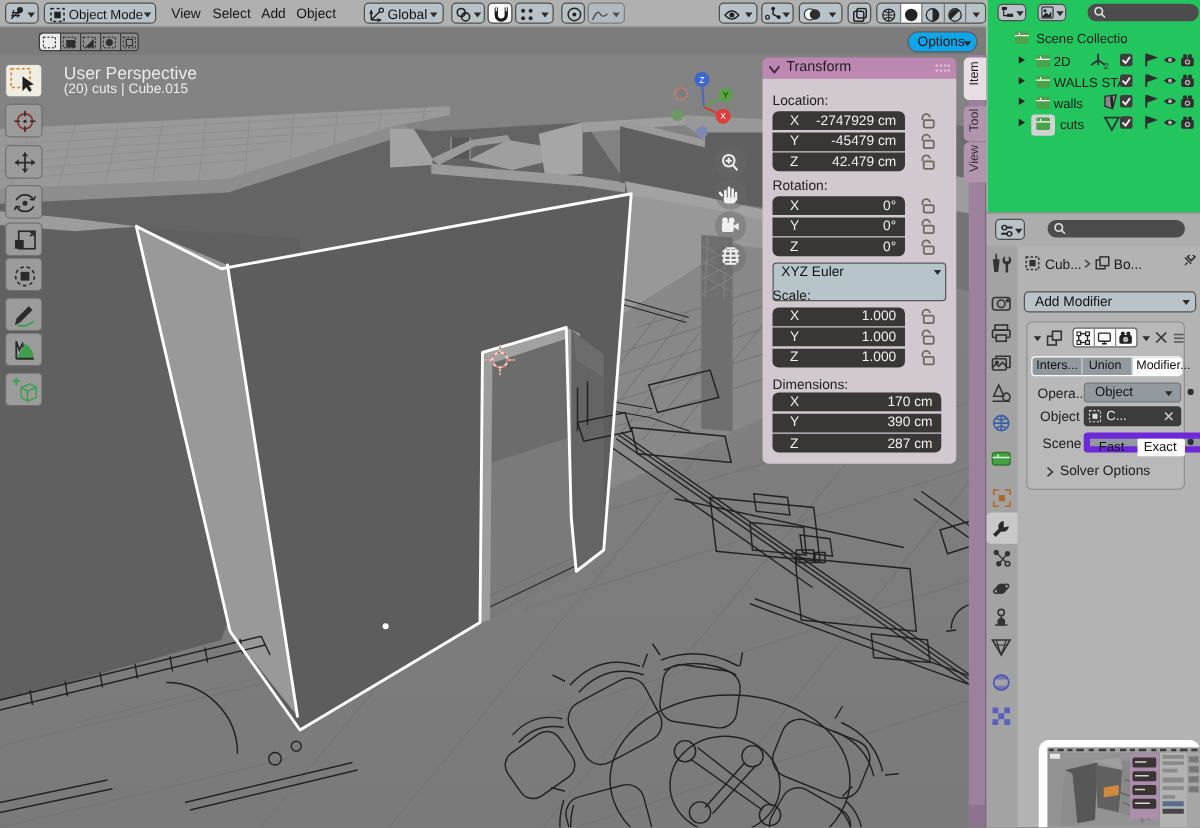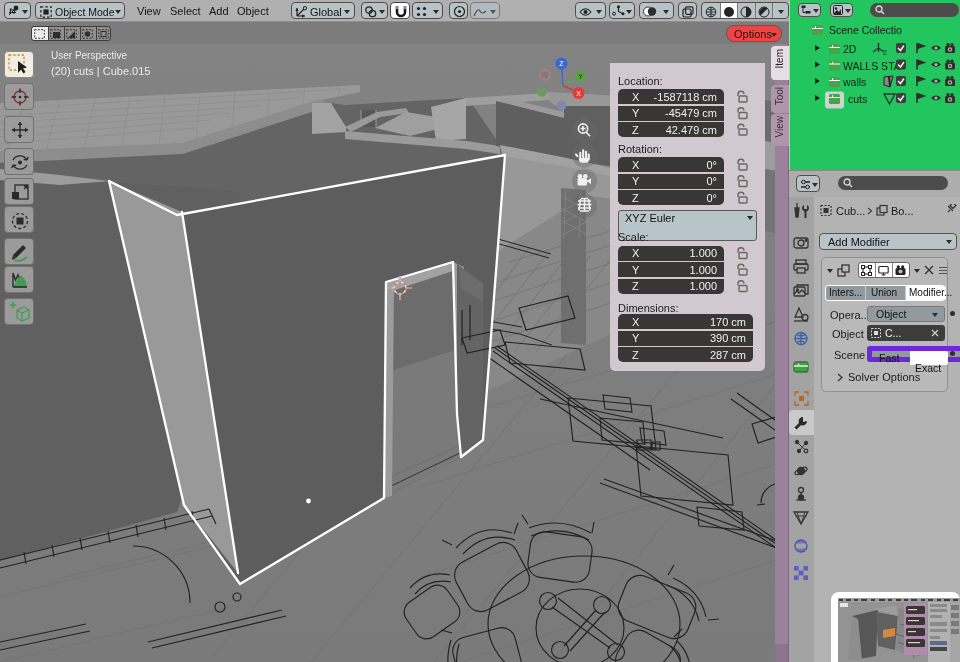--- a/index.html
+++ b/index.html
@@ -351,21 +351,21 @@
       <svg class="abs" style="left:65.5px;top:1.5px" width="11" height="10" viewBox="0 0 11 10">
           <rect x="0.7" y="0.7" width="9.6" height="8.6" fill="none" stroke="#333" stroke-width="1" stroke-dasharray="1.8 1.4"></rect>
           <rect x="3" y="2.5" width="5" height="5" fill="none" stroke="#2e2e2e"></rect>
         </svg>
       <div class="abs" style="left:15.5px;top:0;width:1px;height:13px;background:#3e3e3e;"></div>
       <div class="abs" style="left:31.5px;top:0;width:1px;height:13px;background:#3e3e3e;"></div>
       <div class="abs" style="left:47.5px;top:0;width:1px;height:13px;background:#3e3e3e;"></div>
       <div class="abs" style="left:63.5px;top:0;width:1px;height:13px;background:#3e3e3e;"></div>
     </div>
 
-    <div class="abs" style="left:726px;top:3px;width:56px;height:17px;background:#ef4444;border:1px solid #5a5a5a;border-radius:8px;box-sizing:border-box;">
+    <div class="abs" style="left:726px;top:3px;width:56px;height:17px;background:#0ea5e9;border:1px solid #5a5a5a;border-radius:8px;box-sizing:border-box;">
       <span class="abs" style="left:7px;top:2px;font-size:11px;color:#161616;">Options</span>
       <div class="caret" style="left:44px;top:7px;"></div>
     </div>
   </div>
 
   <div class="abs" id="toolbar" style="left:0;top:44px;">
     <div class="abs" style="left:4px;top:7px;width:30px;height:27px;background:#f0ede2;border:1px solid #8a8a8a;border-radius:4px;box-sizing:border-box;">
       <svg class="abs" style="left:3px;top:2px" width="22" height="21" viewBox="0 0 22 21">
         <rect x="1" y="1" width="15" height="15" fill="none" stroke="#d8862c" stroke-width="1.3" stroke-dasharray="2.4 1.8"></rect>
         <path d="M10,7 L10,19 L13,15.5 L15.5,19.5 L17.5,18 L15,14.5 L19,13.5 Z" fill="#1d1d1d"></path>
@@ -420,21 +420,21 @@
       </svg>
     </div>
     <div class="abs" style="left:4px;top:254px;width:30px;height:27px;background:#9b9b9b;border:1px solid rgba(80,80,80,0.55);border-radius:4px;box-sizing:border-box;">
       <svg class="abs" style="left:4px;top:3px" width="22" height="21" viewBox="0 0 22 21">
         <path d="M1,3 h6 M4,0 v6" stroke="#3f9f4f" stroke-width="1.6"></path>
         <path d="M8,8 L15,5 L20,8 L20,16 L13,19 L8,16 Z M8,8 L13,11 L20,8 M13,11 L13,19" fill="none" stroke="#3f9f4f" stroke-width="1.2"></path>
       </svg>
     </div>
   </div>
 
-  <span class="abs" style="left:51px;top:50px;font-size:10px;color:#ebebeb;">User Perspective</span>
+  <span class="abs" style="left:51px;top:50px;font-size:14px;color:#ebebeb;">User Perspective</span>
   <span class="abs" style="left:51px;top:65px;font-size:11px;color:#ebebeb;">(20) cuts | Cube.015</span>
 
   <div class="abs" id="outliner" style="left:789px;top:0;width:171px;height:170px;background:#22c55e;border-left:1px solid #c6c6c6;box-sizing:border-box;">
 
     <div class="btn" style="left:8px;top:2.5px;width:23px;height:14px;">
       <svg class="abs" style="left:2px;top:1.5px" width="10" height="10" viewBox="0 0 10 10">
         <rect x="0.5" y="0.5" width="4" height="2.5" fill="#222"></rect>
           <rect x="4.5" y="6" width="5" height="2.5" fill="#222"></rect>
         <path d="M2,3 v4.5 h2.5" stroke="#222" fill="none"></path>
       </svg>
@@ -637,21 +637,21 @@
         </svg>
         <span class="abs" style="left:18px;top:1.5px;font-size:10.5px;color:#eee;">C...</span>
         <svg class="abs" style="left:64px;top:4px" width="8" height="8" viewBox="0 0 8 8">
             <path d="M1,1 L7,7 M7,1 L1,7" stroke="#ccc" stroke-width="1.3"></path>
           </svg>
       </div>
       <span class="lbl" style="left:12px;top:91px;">Scene</span>
       <div class="abs" style="left:45px;top:88px;width:100px;height:16px;border:5px solid #6d28d9;border-radius:3px;background:#929aa0;box-sizing:border-box;font-size:10.5px;color:#111;">
         <div class="abs" style="left:38px;top:0;width:38px;height:14px;background:#fdfdfd;border-radius:0 2px 2px 0;"></div>
         <span class="abs" style="left:7px;top:1px;">Fast</span>
-        <span class="abs" style="left:43px;top:1px;margin-top:10px;">Exact</span>
+        <span class="abs" style="left:43px;top:1px;">Exact</span>
       </div>
       <div class="abs" style="left:128px;top:93px;width:5px;height:5px;background:#2f2f2f;border-radius:50%;"></div>
       <svg class="abs" style="left:14px;top:115px" width="8" height="9" viewBox="0 0 8 9">
           <path d="M2,1 l4,3.5 l-4,3.5" stroke="#333" stroke-width="1.3" fill="none"></path>
         </svg>
       <span class="lbl" style="left:26px;top:113px;">Solver Options</span>
     </div>
 
     <div class="abs" style="left:0;top:26px;width:25px;height:466px;background:#a3a3a3;"></div>
     <div class="abs" style="left:0;top:239px;width:25px;height:25px;background:#c9c9c9;border-radius:4px 0 0 4px;"></div>
@@ -744,25 +744,43 @@
             <rect x="9.4" y="0" width="4.6" height="4.6"></rect>
             <rect x="4.6" y="4.6" width="4.8" height="4.8"></rect>
             <rect x="0" y="9.4" width="4.6" height="4.6"></rect>
             <rect x="9.4" y="9.4" width="4.6" height="4.6"></rect>
           </g>
       </g>
     </svg>
   </div>
 
   <div class="abs" id="npanel" style="left:610px;top:46px;width:155px;height:325px;">
+    <div class="abs" style="left:0;top:0;width:155px;height:17px;background:#bc88b2;border-radius:5px 5px 0 0;">
+      <svg class="abs" style="left:5px;top:5.5px" width="9" height="7" viewBox="0 0 9 7">
+          <path d="M0.5,1 L4.5,6 L8.5,1" stroke="#3a2a38" stroke-width="1.6" fill="none"></path>
+        </svg>
+      <span class="abs" style="left:19px;top:2px;font-size:11.5px;color:#241c24;">Transform</span>
+      <svg class="abs" style="left:138px;top:5px" width="12" height="8" viewBox="0 0 12 8">
+        <g fill="#d9b9d3">
+            <circle cx="1.5" cy="1.5" r="1.1"></circle>
+            <circle cx="4.8" cy="1.5" r="1.1"></circle>
+            <circle cx="8.1" cy="1.5" r="1.1"></circle>
+            <circle cx="11" cy="1.5" r="1.1"></circle>
+            <circle cx="1.5" cy="5.5" r="1.1"></circle>
+            <circle cx="4.8" cy="5.5" r="1.1"></circle>
+            <circle cx="8.1" cy="5.5" r="1.1"></circle>
+            <circle cx="11" cy="5.5" r="1.1"></circle>
+          </g>
+      </svg>
+    </div>
     <div class="abs" style="left:0;top:17px;width:155px;height:308px;background:rgba(212,202,211,0.97);border-radius:0 0 5px 5px;"></div>
     <span class="lbl" style="left:8px;top:29px;">Location:</span>
     <div class="fld" style="left:8px;top:43px;width:106px;height:15px;border-radius:5px 5px 0 0;">
         <span class="abs" style="left:14px;top:1.5px;">X</span>
-        <span class="abs" style="right:7px;top:1.5px;">-1587118 cm</span>
+        <span class="abs" style="right:7px;top:1.5px;">-2747929 cm</span>
       </div>
     <div class="fld" style="left:8px;top:59.5px;width:106px;height:15px;">
         <span class="abs" style="left:14px;top:1.5px;">Y</span>
         <span class="abs" style="right:7px;top:1.5px;">-45479 cm</span>
       </div>
     <div class="fld" style="left:8px;top:76px;width:106px;height:15px;border-radius:0 0 5px 5px;">
         <span class="abs" style="left:14px;top:1.5px;">Z</span>
         <span class="abs" style="right:7px;top:1.5px;">42.479 cm</span>
       </div>
     <span class="lbl" style="left:8px;top:97px;">Rotation:</span>

